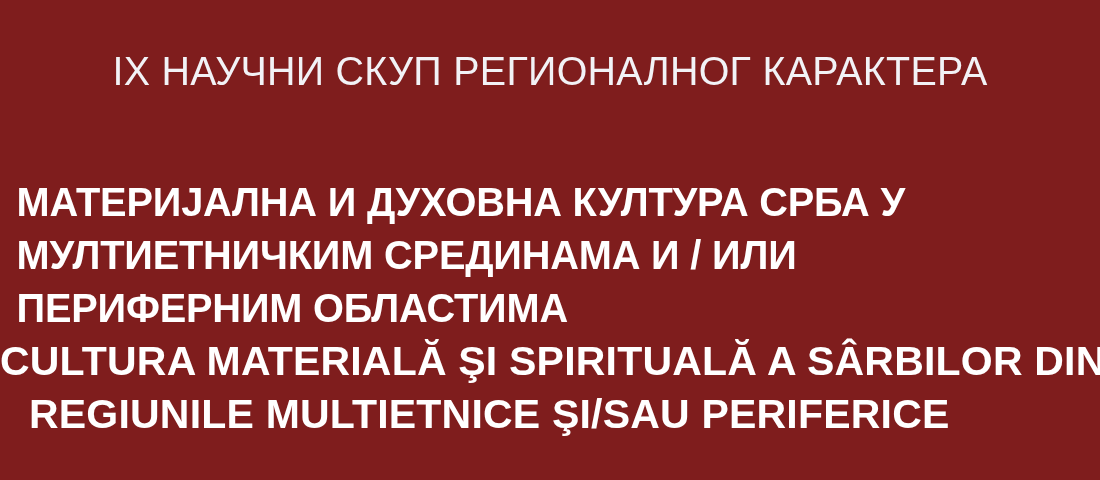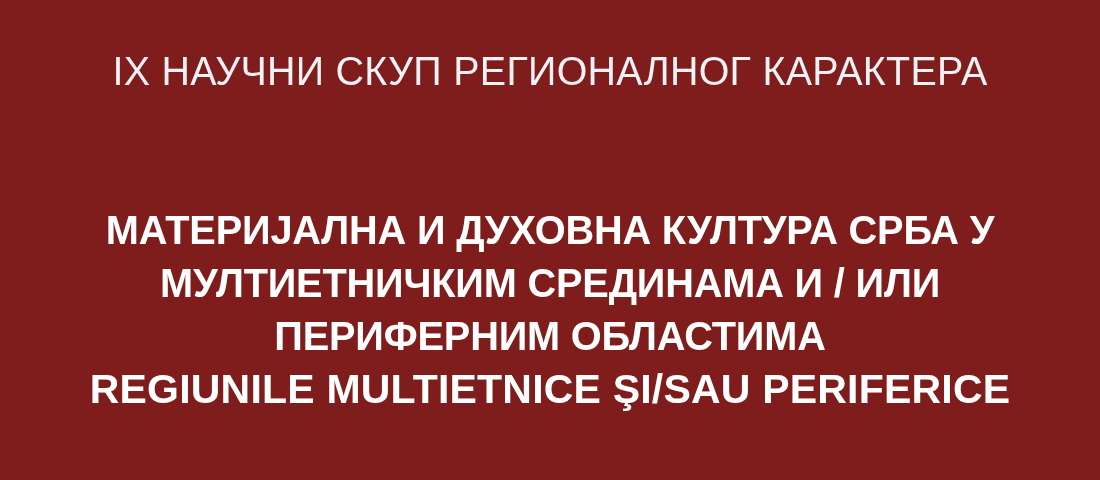--- a/index.html
+++ b/index.html
@@ -40,22 +40,20 @@
     transform: scaleX(0.985);
     transform-origin: center center;
   }
 
   
   .title-block {
     position: absolute;
     left: 0;
     right: 0;
     top: 176px;
-    text-align: center;
-    margin-top: 28px;
   }
 
   .title-line {
     color: #ffffff;
     font-family: "Liberation Sans", sans-serif;
     font-weight: 700;
     font-size: 41px;
     line-height: 53px;
     letter-spacing: -0.2px;
     white-space: nowrap;
@@ -73,35 +71,37 @@
   }
 
   .title-line.ro-1 {
     transform: scaleX(1.0);
     transform-origin: center center;
   }
 
   .title-line.ro-2 {
     transform: scaleX(1.0);
     transform-origin: center center;
+    padding-left: 29px;
   }
 </style>
 </head>
 <body>
 
 <div id="slide">
 
   <div class="kicker">IX НАУЧНИ СКУП РЕГИОНАЛНОГ КАРАКТЕРА</div>
 
   <div class="title-block">
 
     <div class="title-line sr">МАТЕРИЈАЛНА И ДУХОВНА КУЛТУРА СРБА У</div>
 
     <div class="title-line sr">МУЛТИЕТНИЧКИМ СРЕДИНАМА И / ИЛИ</div>
 
     <div class="title-line sr">ПЕРИФЕРНИМ ОБЛАСТИМА</div>
 
+    <div class="title-line ro ro-1">CULTURA MATERIALĂ ŞI SPIRITUALĂ A SÂRBILOR DIN</div>
 
     <div class="title-line ro ro-2">REGIUNILE MULTIETNICE ŞI/SAU PERIFERICE</div>
 
   </div>
 
 </div>
 
 </body></html>

